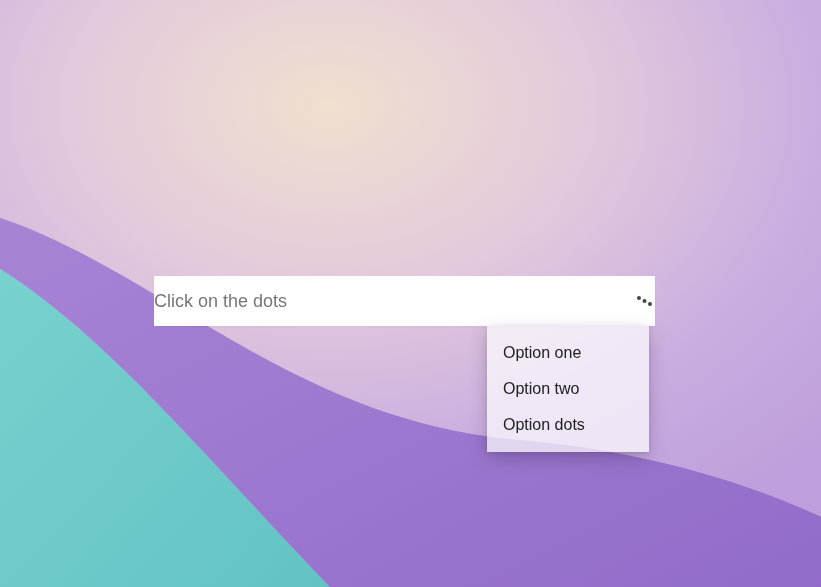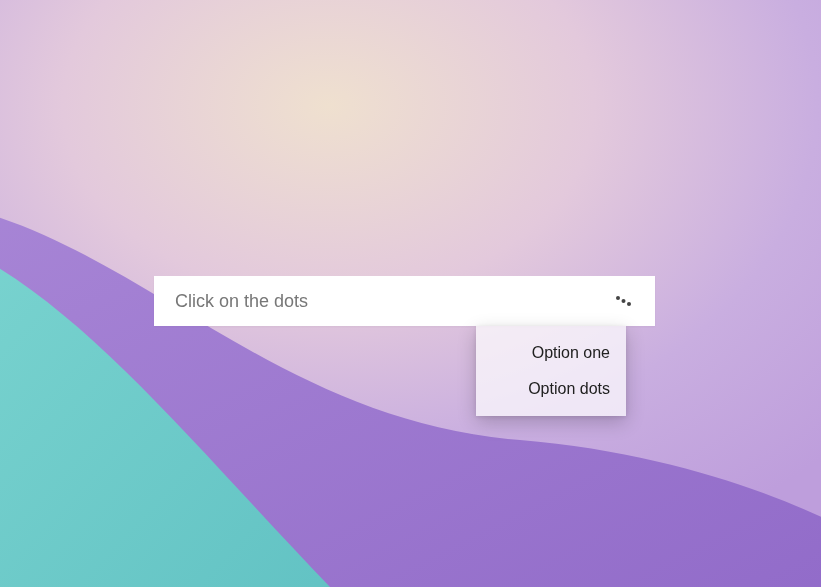--- a/index.html
+++ b/index.html
@@ -18,21 +18,21 @@
   .panel {
     position: absolute;
     left: 154px;
     top: 276px;
     width: 501px;
     height: 50px;
     background: #fff;
     display: flex;
     align-items: center;
     justify-content: space-between;
-    padding: 0 21px;
+    padding: 0 0;
     box-shadow: 0 1px 2px rgba(0,0,0,0.04);
   }
   .panel-label {
     color: #777;
     font-size: 18px;
     font-weight: 400;
   }
   .dots-button {
     width: 24px;
     height: 24px;
@@ -40,27 +40,26 @@
     align-items: center;
     justify-content: center;
     cursor: pointer;
     background: transparent;
     border: none;
   }
   .dots-button svg { display: block; }
 
   .menu {
     position: absolute;
-    left: 476px;
+    left: 487px;
     top: 326px;
-    width: 150px;
+    width: 162px;
     background: rgba(255,255,255,0.70);
     box-shadow: 0 6px 18px rgba(0,0,0,0.20), 0 1px 4px rgba(0,0,0,0.10);
     padding: 9px 0;
-    text-align: right;
   }
   .menu-item {
     padding: 9px 16px;
     font-size: 16px;
     color: #212121;
     cursor: pointer;
   }
 </style>
 </head>
 <body>
@@ -98,15 +97,18 @@
       <circle cx="17" cy="13" r="2" fill="#444"></circle>
     </svg>
   </button>
 </div>
 
 <div class="menu">
   <div class="menu-item">
     <span>Option one</span>
   </div>
   <div class="menu-item">
+    <span>Option two</span>
+  </div>
+  <div class="menu-item">
     <span>Option dots</span>
   </div>
 </div>
 
 </body></html>

